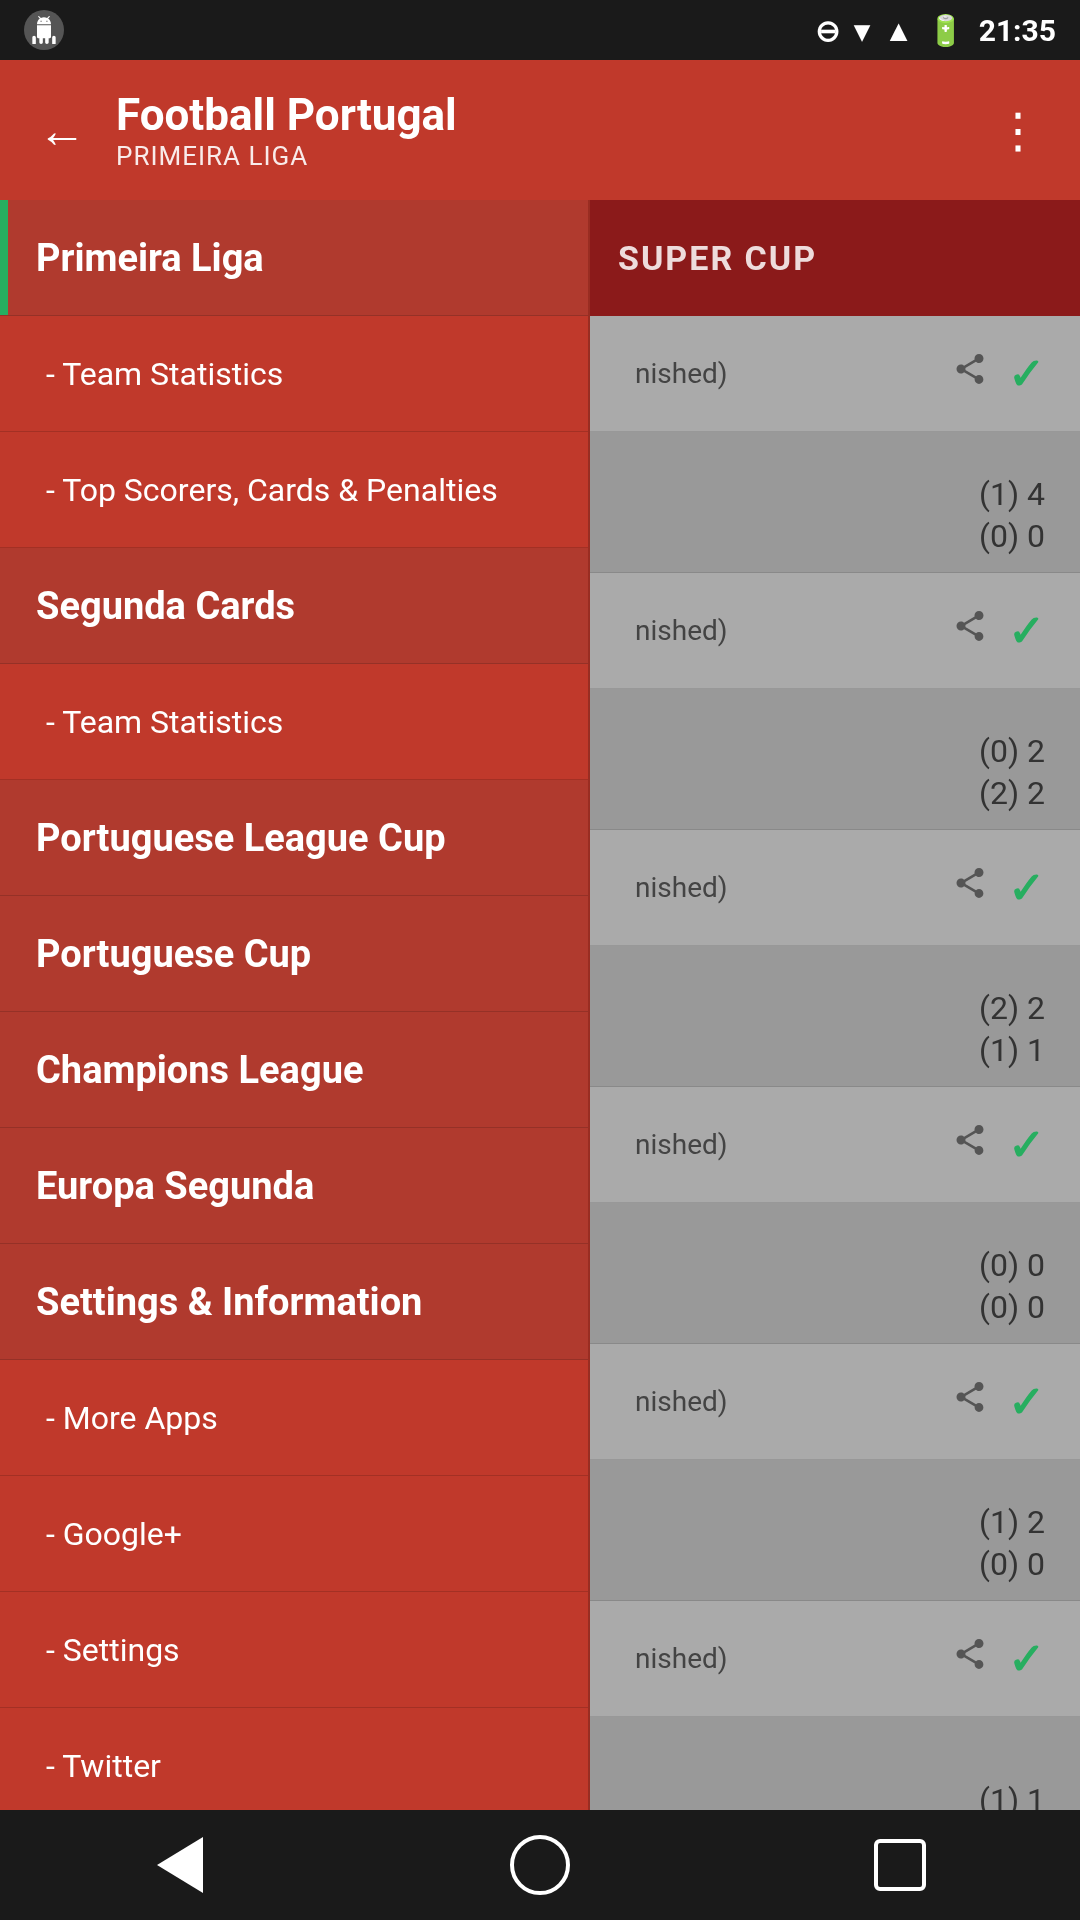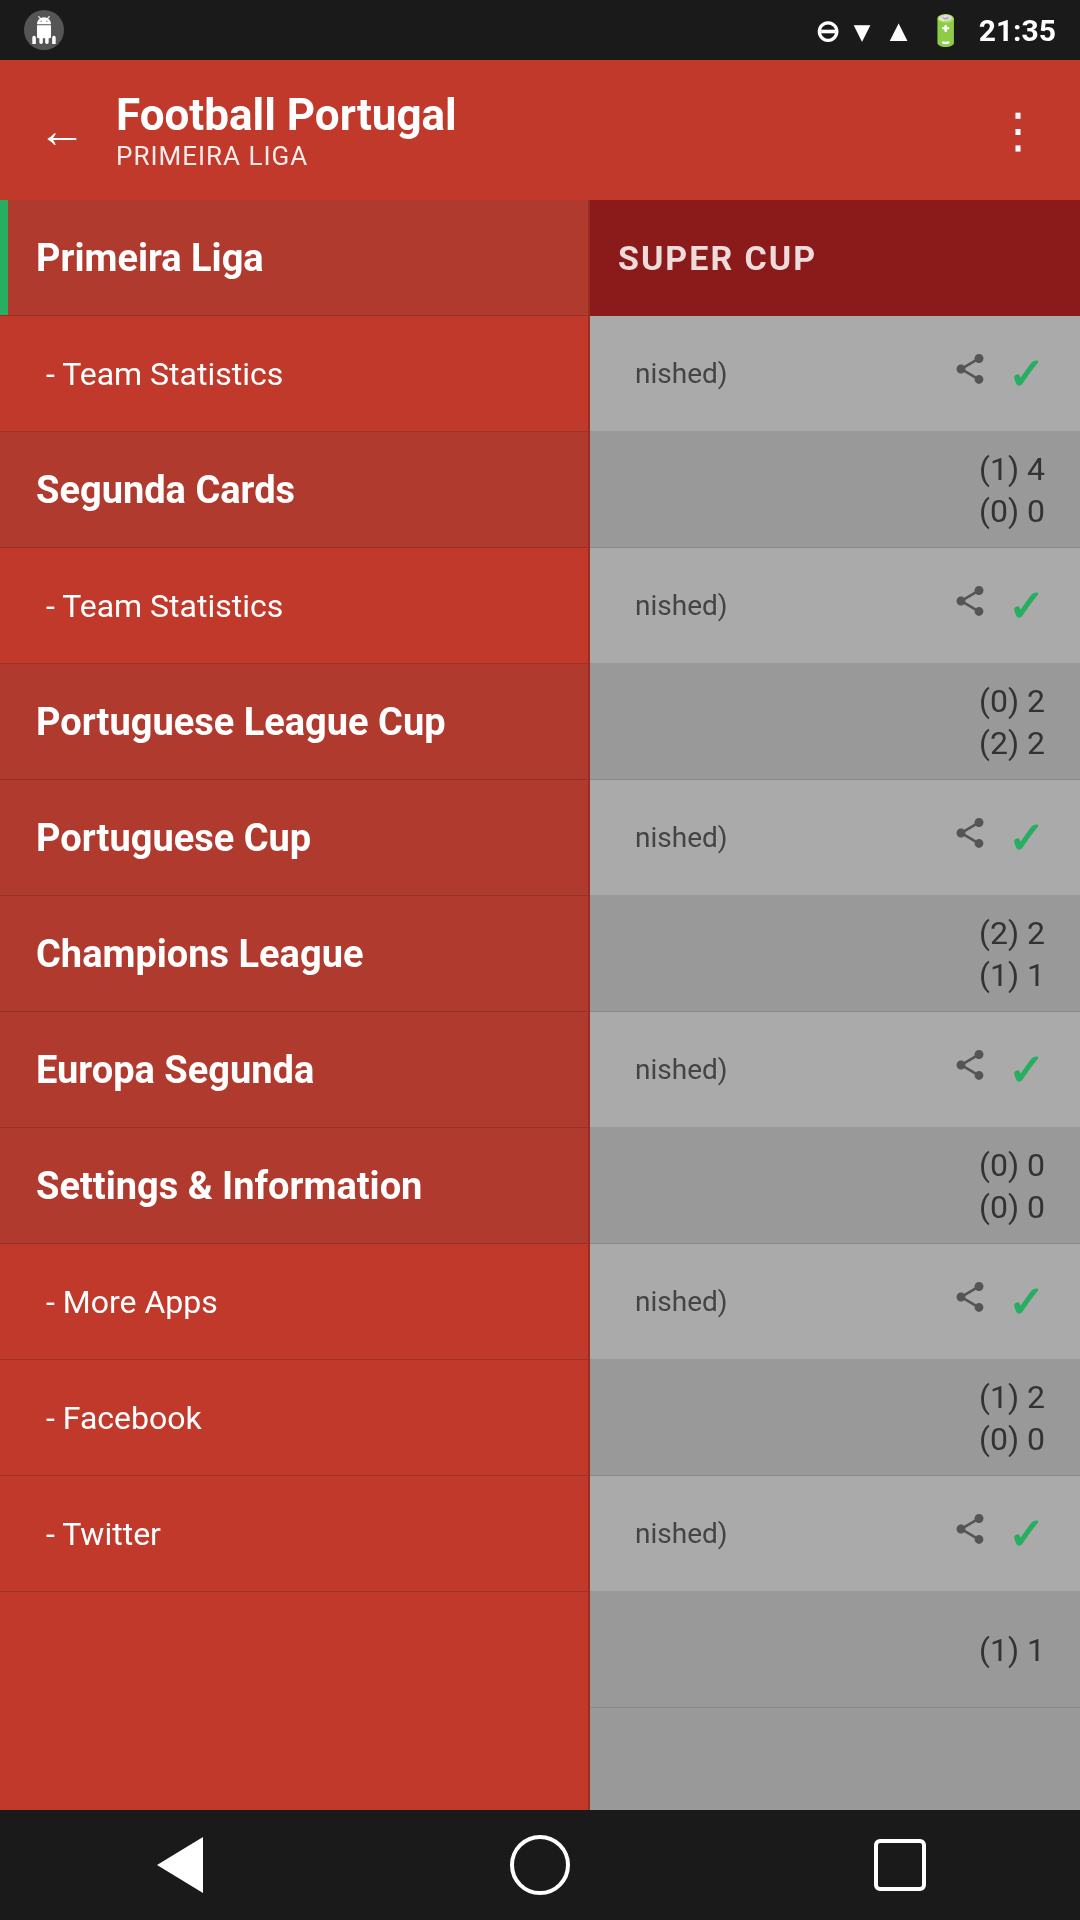--- a/index.html
+++ b/index.html
@@ -168,20 +168,21 @@
       height: 116px;
       border-bottom: 1px solid rgba(0,0,0,0.1);
       display: flex;
       align-items: center;
       justify-content: flex-end;
       padding: 0 35px;
       background: #aaa;
     }
     .content-row.dark {
       background: #999;
+      margin-top: 25px;
     }
     .content-row-values {
       display: flex;
       flex-direction: column;
       align-items: flex-end;
       gap: 4px;
       font-size: 32px;
       color: #333;
     }
     .content-row-icons {
@@ -279,20 +280,23 @@
 <div class="main-container">
 
   <div class="drawer">
 
     <div class="drawer-item active category">
       <span class="drawer-item-label">Primeira Liga</span>
     </div>
     <div class="drawer-item sub">
       <span class="drawer-item-label">- Team Statistics</span>
     </div>
+    <div class="drawer-item sub">
+      <span class="drawer-item-label">- Top Scorers, Cards &amp; Penalties</span>
+    </div>
 
     <div class="drawer-item category">
       <span class="drawer-item-label">Segunda Cards</span>
     </div>
     <div class="drawer-item sub">
       <span class="drawer-item-label">- Team Statistics</span>
     </div>
 
     <div class="drawer-item category">
       <span class="drawer-item-label">Portuguese League Cup</span>
@@ -310,21 +314,24 @@
       <span class="drawer-item-label">Europa Segunda</span>
     </div>
 
     <div class="drawer-item category">
       <span class="drawer-item-label">Settings &amp; Information</span>
     </div>
     <div class="drawer-item sub">
       <span class="drawer-item-label">- More Apps</span>
     </div>
     <div class="drawer-item sub">
-      <span class="drawer-item-label">- Facebook</span>
+      <span class="drawer-item-label">- Google+</span>
+    </div>
+    <div class="drawer-item sub">
+      <span class="drawer-item-label">- Settings</span>
     </div>
     <div class="drawer-item sub">
       <span class="drawer-item-label">- Twitter</span>
     </div>
 
   </div>
 
   <div class="content-area">
     <div class="content-header">
       <span class="content-header-title">SUPER CUP</span>

